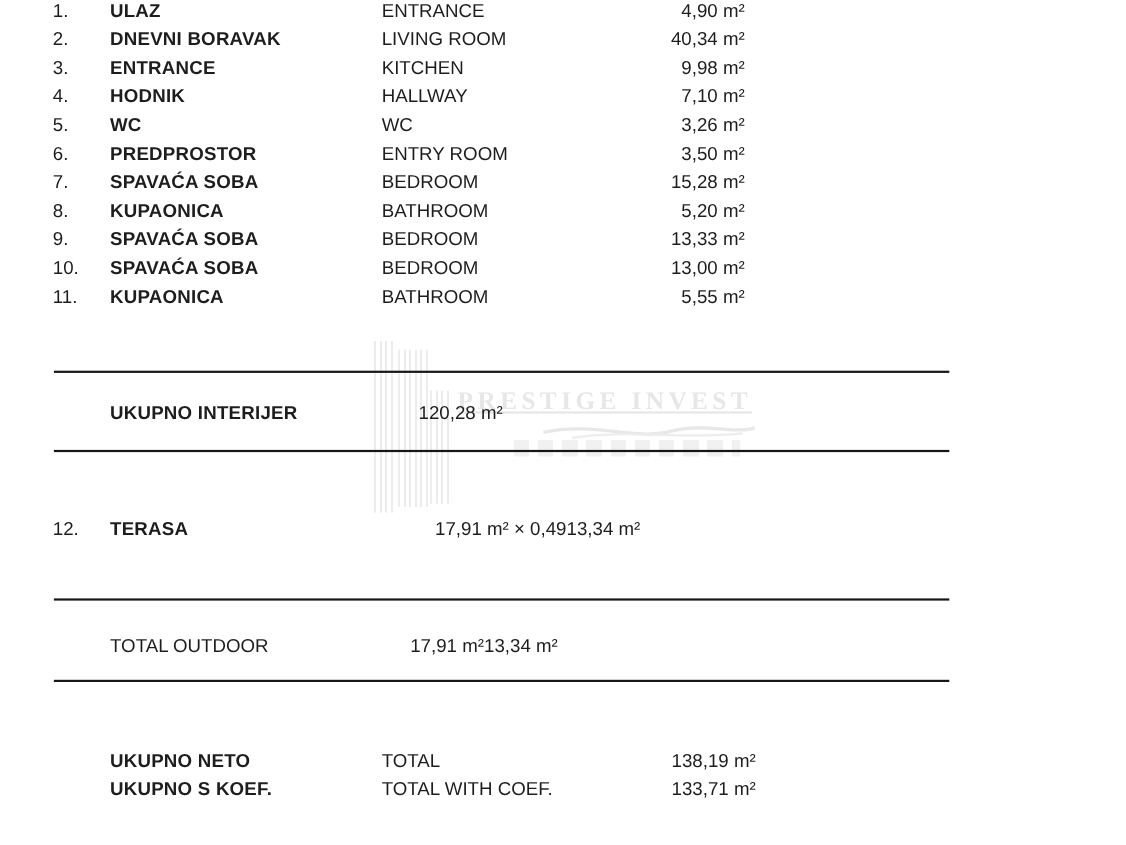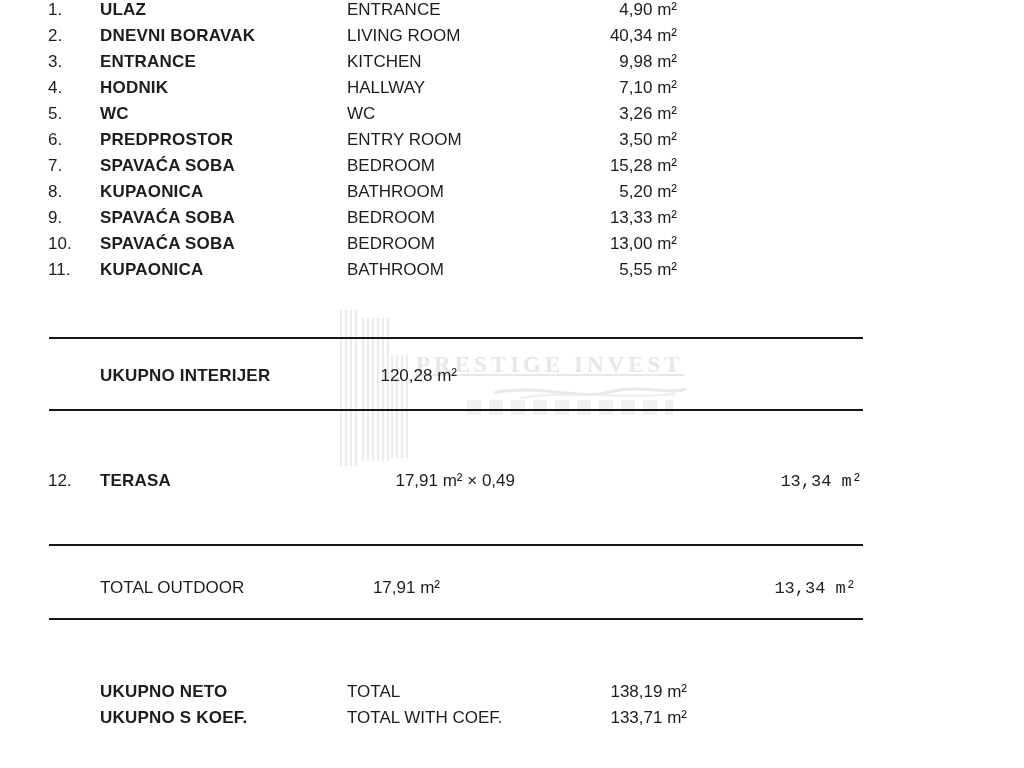--- a/index.html
+++ b/index.html
@@ -12,21 +12,21 @@
   #content{z-index:2;}
   #watermark{z-index:1;}
 
   
   .tbl{position:absolute;left:48px;width:814px;}
   .row{display:flex;height:26px;align-items:center;white-space:nowrap;}
   .c-num{width:52px;flex:none;}
   .c-hr{width:247px;flex:none;font-weight:700;letter-spacing:.2px;}
   .c-en{width:230px;flex:none;}
   .c-a1{width:100px;flex:none;text-align:right;}
-  .c-a2{flex:1;text-align:right;font-family:Liberation Mono, monospace;}
+  .c-a2{flex:1;text-align:left;}
   .totals .c-a1{width:110px;}
   .terrace .c-a1{width:168px;}
   .outdoor .c-a2{padding-right:6px;}
 
   #items{top:-3px;}
   #row-indoor{top:363px;}
   #row-terrace{top:468px;}
   #row-outdoor{top:575px;}
   #row-net{top:679px;}
   #row-coef{top:705px;}

